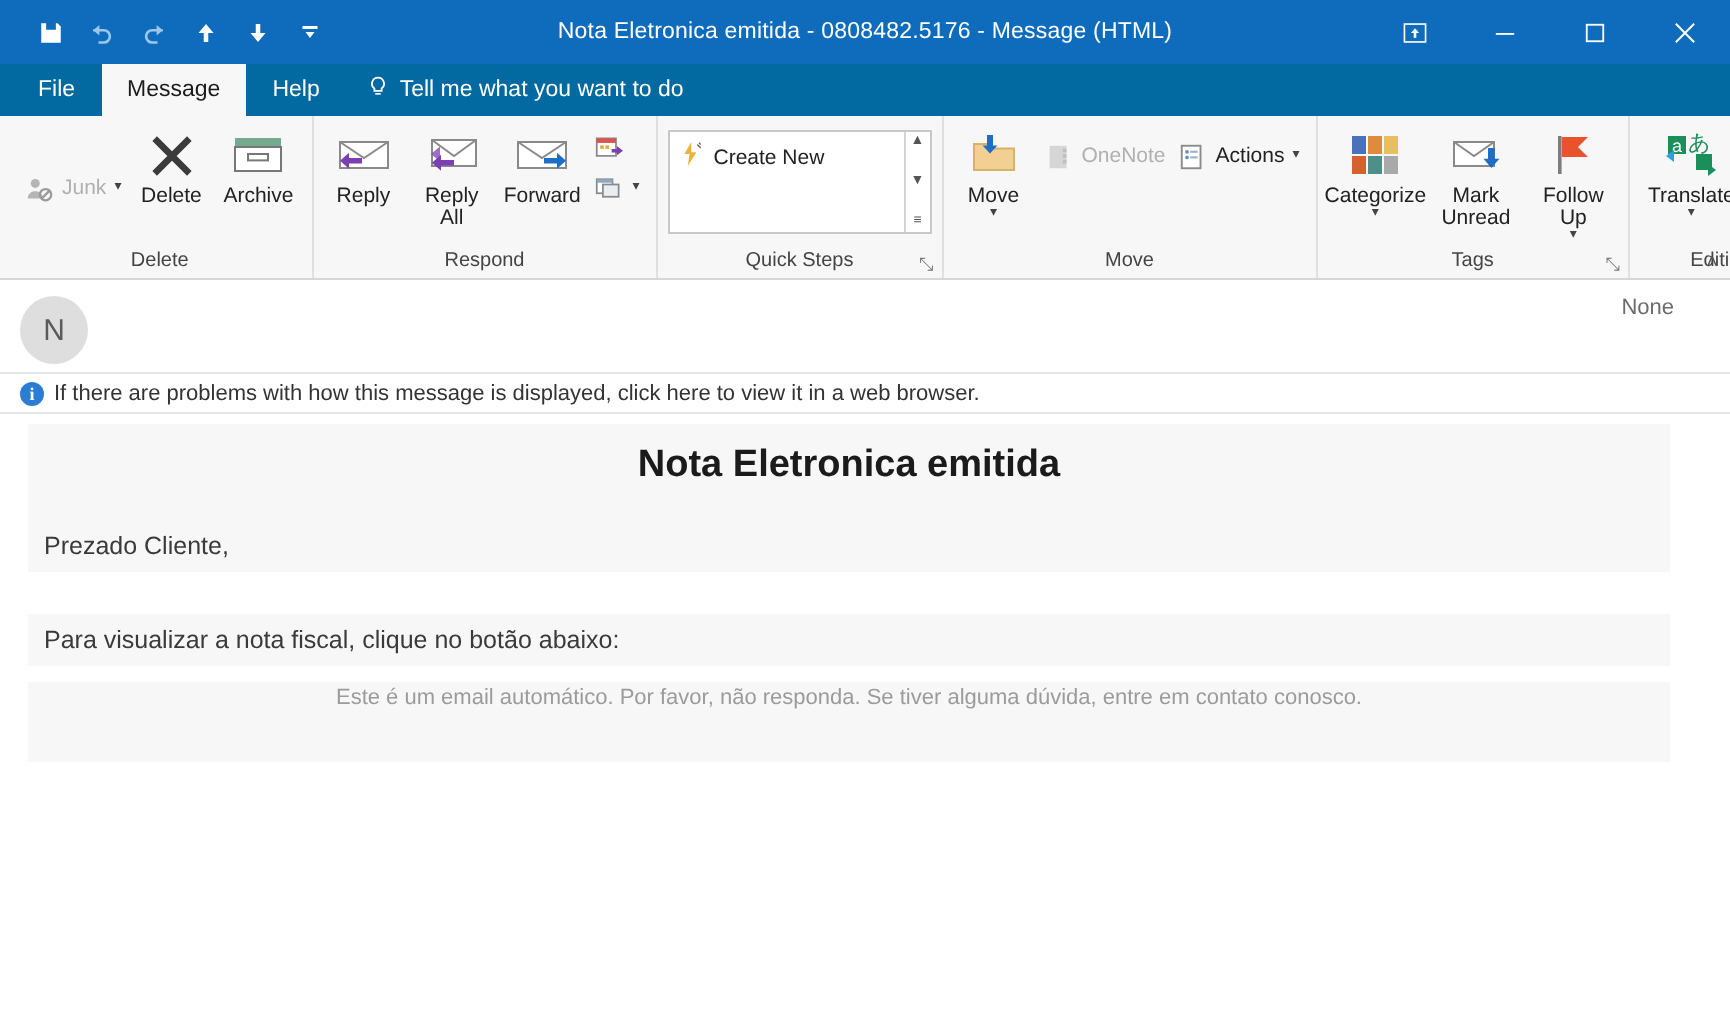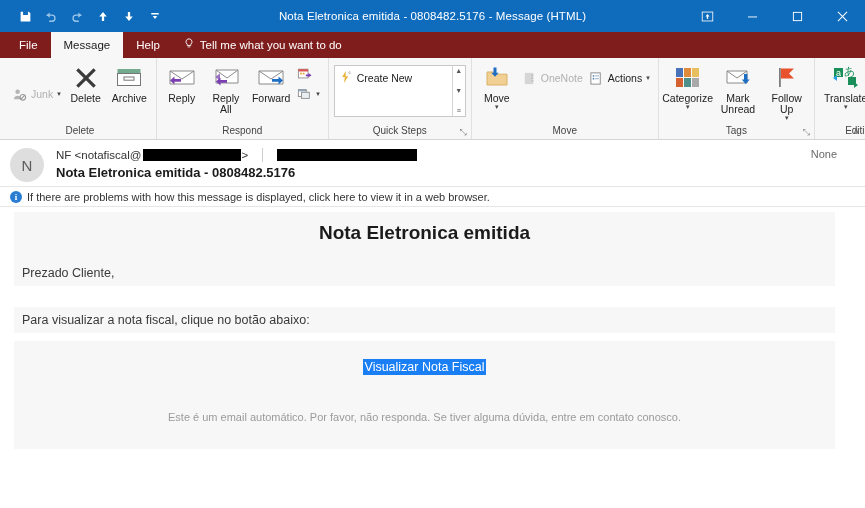--- a/index.html
+++ b/index.html
@@ -39,21 +39,21 @@
   .win-ctl { margin-left: auto; display: flex; height: 32px; }
   .win-btn {
     width: 45px; height: 32px;
     display: flex; align-items: center; justify-content: center;
     color: #ffffff;
   }
 
   
   .tabstrip {
     height: 26px;
-    background: #7f1d1d;
+    background: #0369a1;
     display: flex;
     align-items: stretch;
     padding-left: 6px;
   }
   .tab {
     padding: 0 13px;
     display: flex; align-items: center;
     color: #ffffff;
     font-size: 11.5px;
   }
@@ -644,44 +644,31 @@
       </div>
     </div>
     <div class="rgroup-label">Speech</div>
   </div>
 
   <div class="ribbon-collapse">˄</div>
 </div>
 
 <div class="msghdr">
   <div class="avatar">N</div>
-  <div class="hdr-lines">
-    <div class="from-line">
-      <span>NF &lt;notafiscal@</span>
-      <span class="redact r1"></span>
-      <span>&gt;</span>
-      <span class="vsep"></span>
-      <span class="redact r2"></span>
-    </div>
-    <div class="subject-line">Nota Eletronica emitida - 0808482.5176</div>
-  </div>
   <div class="hdr-right">None</div>
   <div class="hdr-chevron">˅</div>
 </div>
 
 <div class="infobar">
   <span class="info-icon">i</span>
   <span>If there are problems with how this message is displayed, click here to view it in a web browser.</span>
 </div>
 
 <div class="reading">
   <div class="block body-title">Nota Eletronica emitida</div>
   <div class="block ptext" style="padding-top:8px">Prezado Cliente,</div>
   <div class="gap"></div>
   <div class="gap-sm"></div>
   <div class="gap"></div>
   <div class="block ptext">Para visualizar a nota fiscal, clique no botão abaixo:</div>
   <div class="gap"></div>
-  <div class="btn-block">
-    <span class="sel-link">Visualizar Nota Fiscal</span>
-  </div>
   <div class="footer-note">Este é um email automático. Por favor, não responda. Se tiver alguma dúvida, entre em contato conosco.</div>
 </div>
 
 </body></html>

